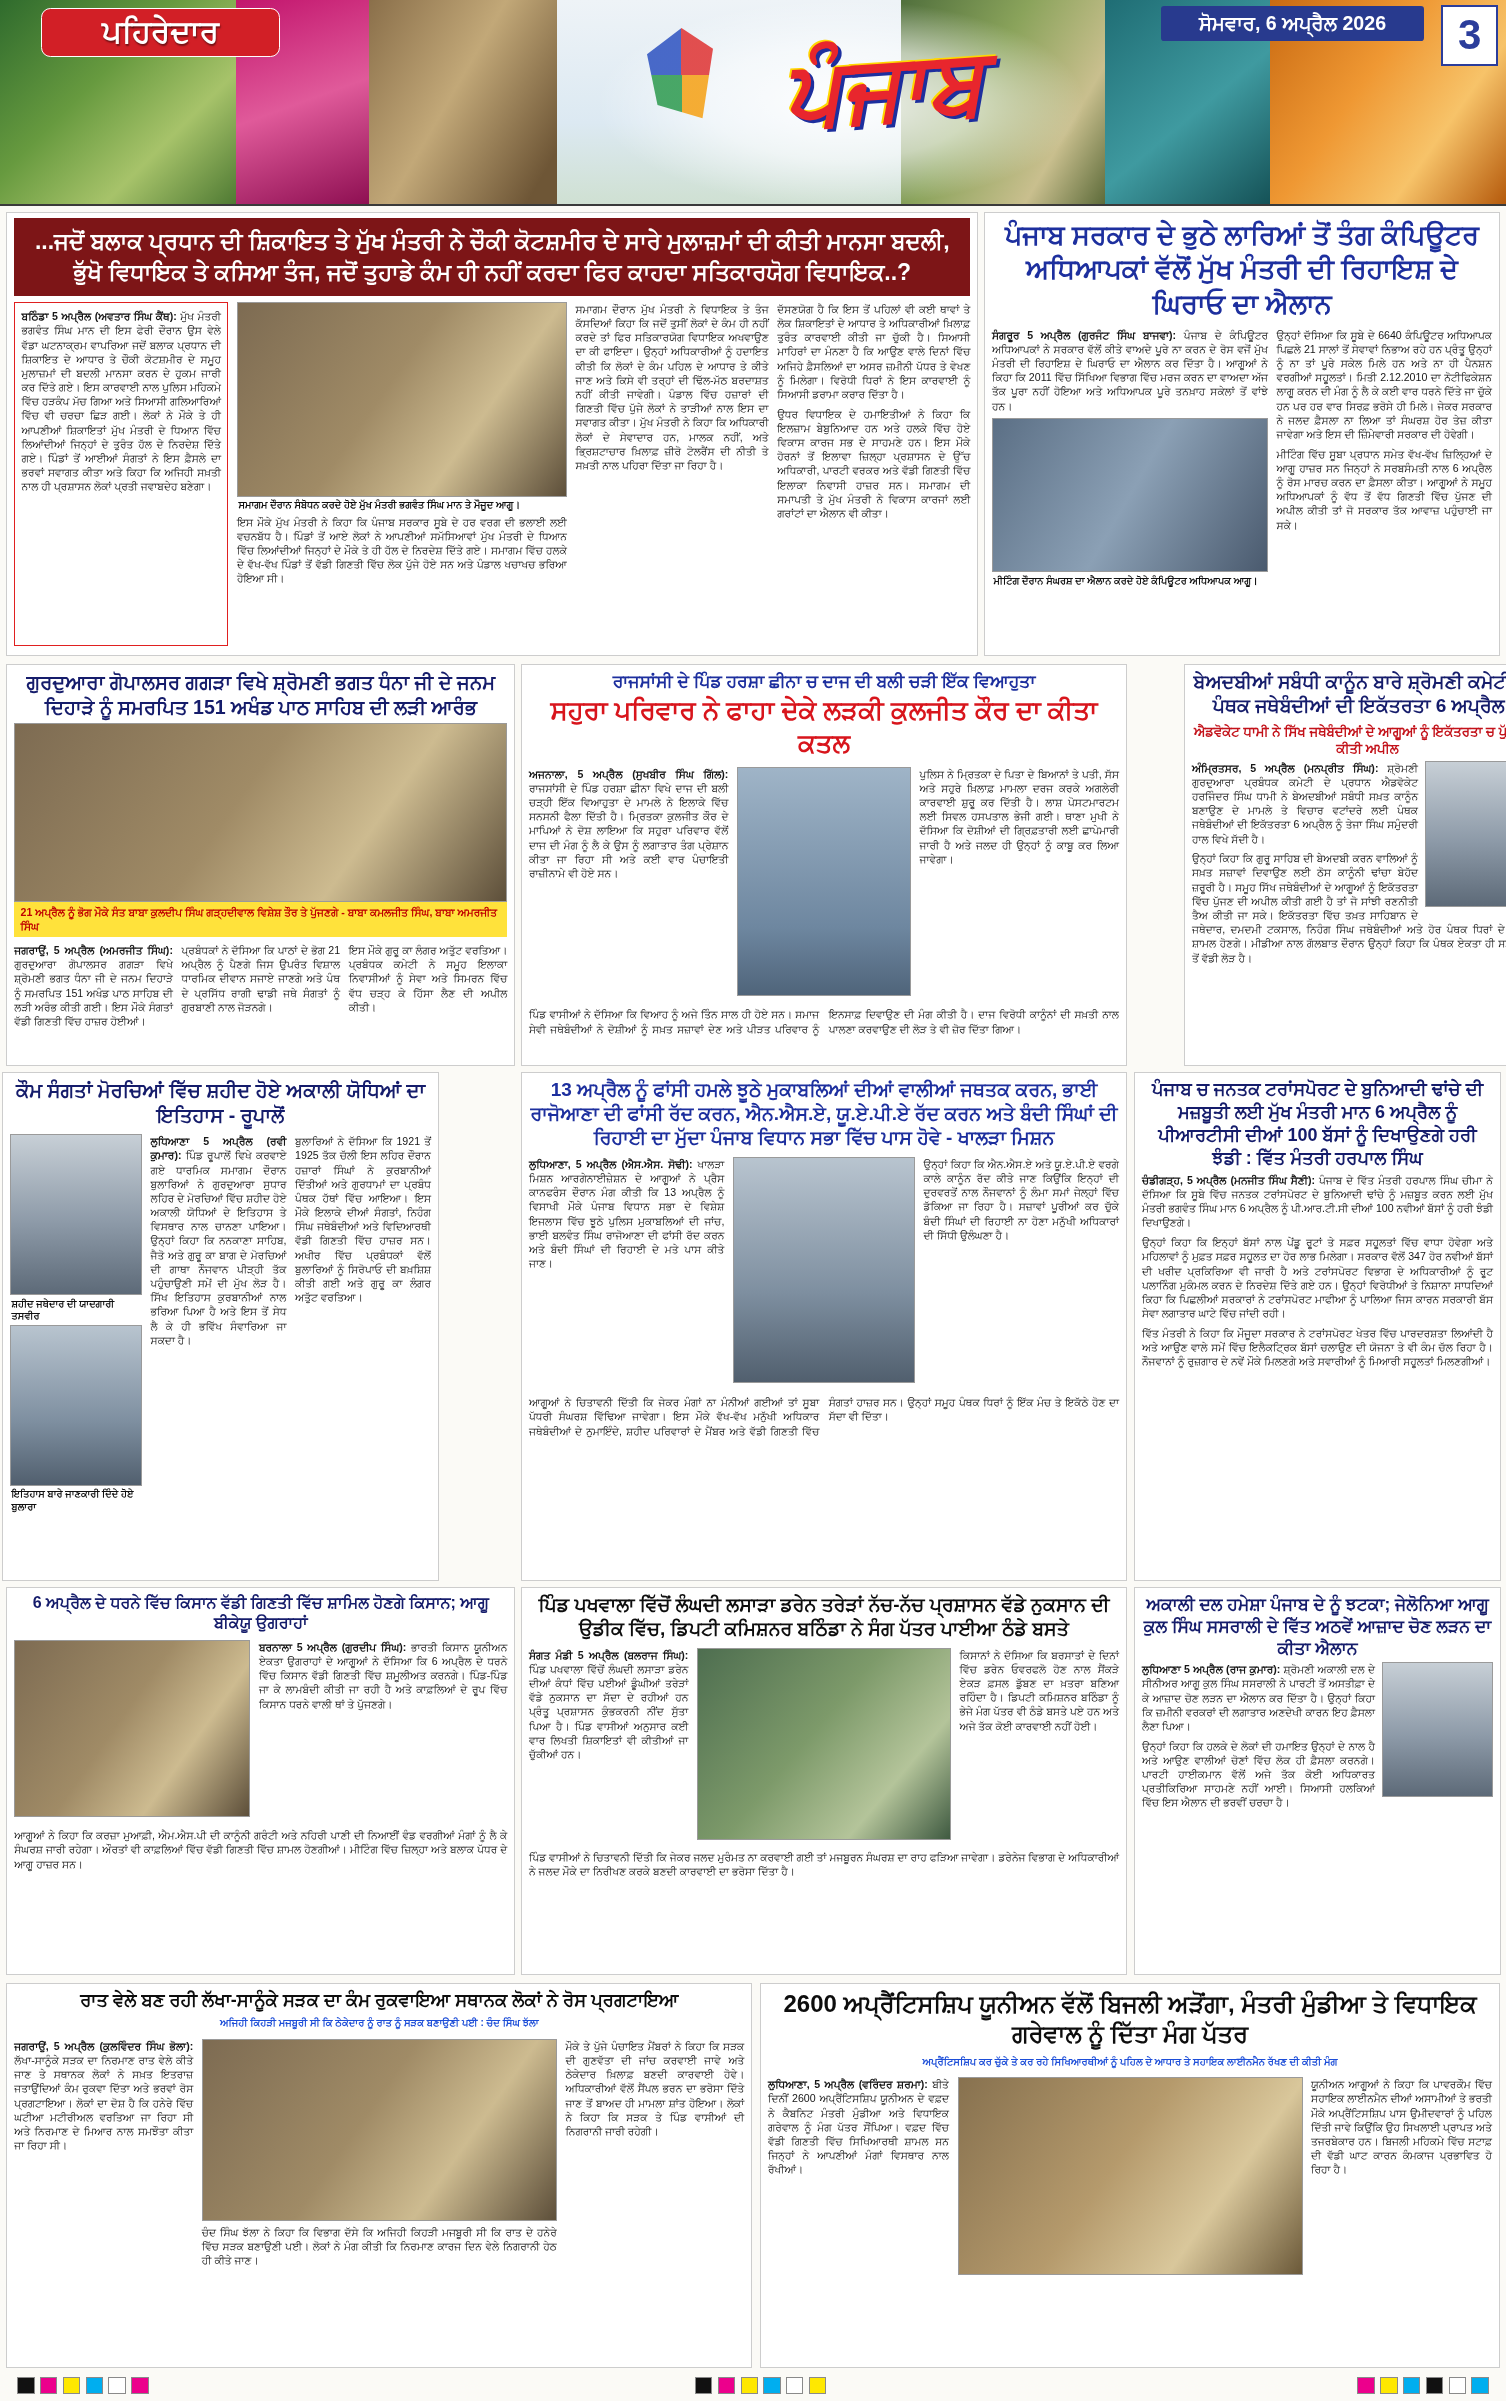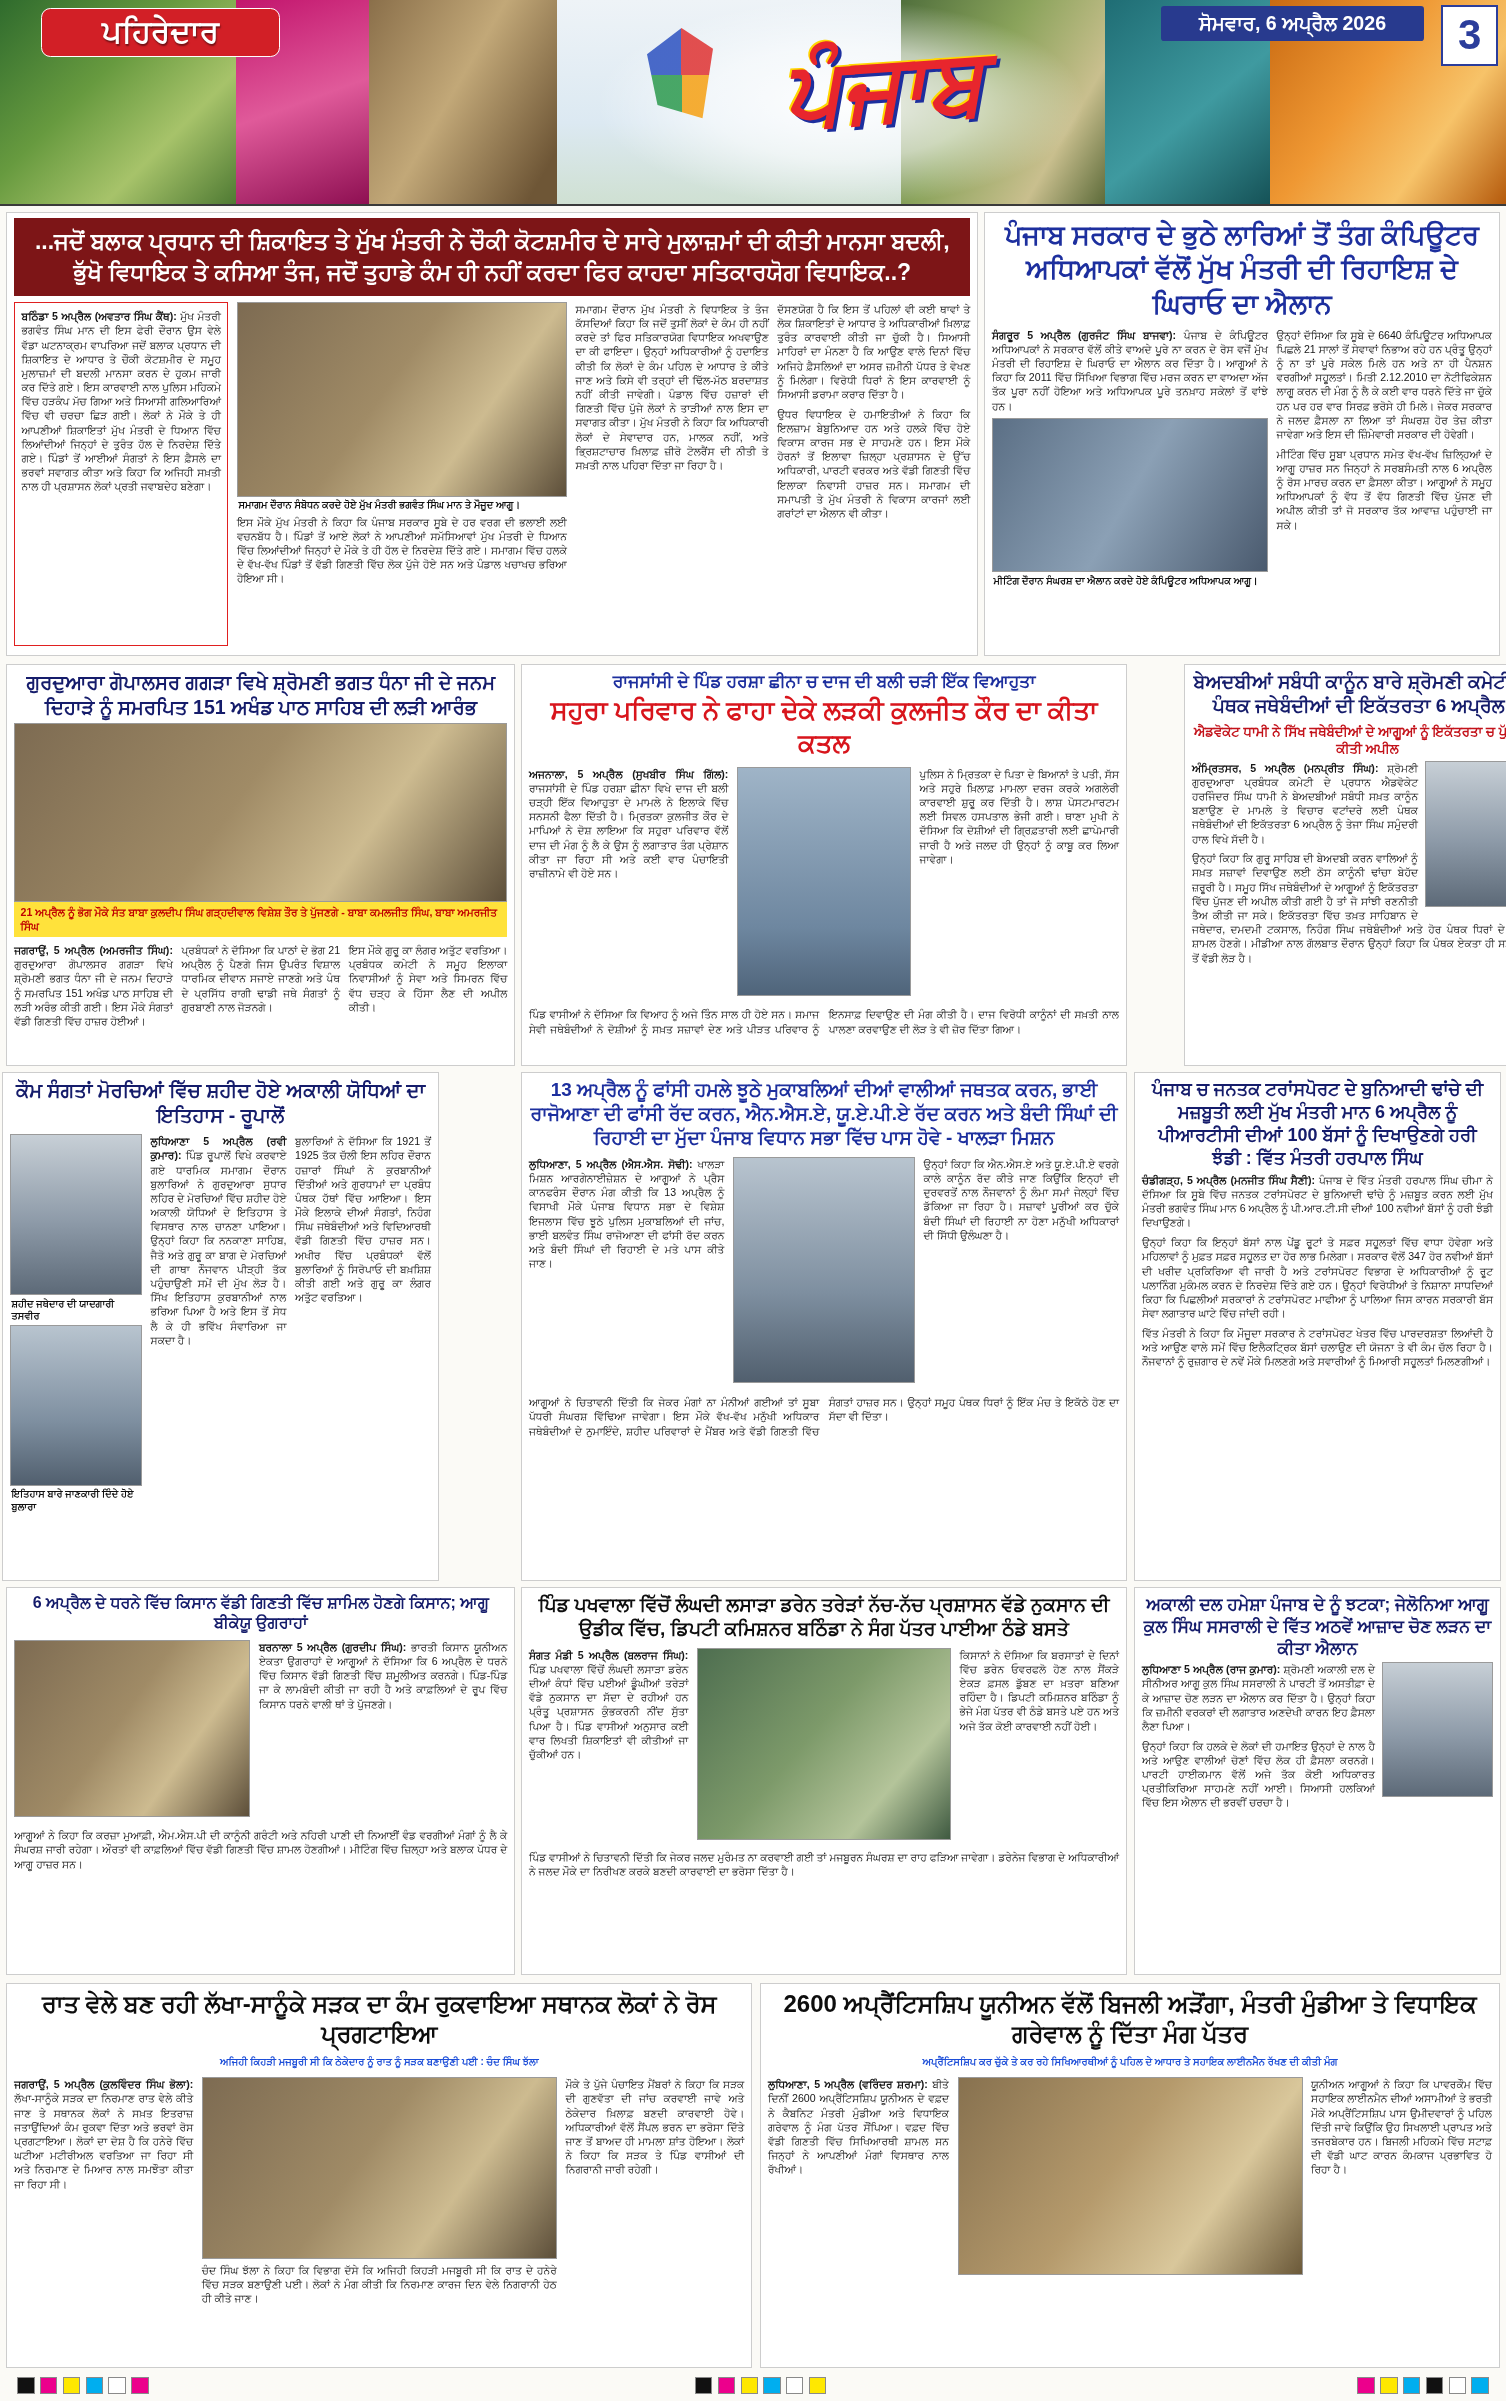--- a/index.html
+++ b/index.html
@@ -281,21 +281,21 @@
     <div class="photo ph-e float-ph-right" style="width:111px;height:135px"></div>
     <p class="body-txt">
       <span class="dl">ਲੁਧਿਆਣਾ 5 ਅਪ੍ਰੈਲ (ਰਾਜ ਕੁਮਾਰ):</span>
       <span>ਸ਼੍ਰੋਮਣੀ ਅਕਾਲੀ ਦਲ ਦੇ ਸੀਨੀਅਰ ਆਗੂ ਕੁਲ ਸਿੰਘ ਸਸਰਾਲੀ ਨੇ ਪਾਰਟੀ ਤੋਂ ਅਸਤੀਫ਼ਾ ਦੇ ਕੇ ਆਜ਼ਾਦ ਚੋਣ ਲੜਨ ਦਾ ਐਲਾਨ ਕਰ ਦਿੱਤਾ ਹੈ। ਉਨ੍ਹਾਂ ਕਿਹਾ ਕਿ ਜ਼ਮੀਨੀ ਵਰਕਰਾਂ ਦੀ ਲਗਾਤਾਰ ਅਣਦੇਖੀ ਕਾਰਨ ਇਹ ਫ਼ੈਸਲਾ ਲੈਣਾ ਪਿਆ।</span>
     </p>
     <p class="body-txt">ਉਨ੍ਹਾਂ ਕਿਹਾ ਕਿ ਹਲਕੇ ਦੇ ਲੋਕਾਂ ਦੀ ਹਮਾਇਤ ਉਨ੍ਹਾਂ ਦੇ ਨਾਲ ਹੈ ਅਤੇ ਆਉਣ ਵਾਲੀਆਂ ਚੋਣਾਂ ਵਿੱਚ ਲੋਕ ਹੀ ਫ਼ੈਸਲਾ ਕਰਨਗੇ। ਪਾਰਟੀ ਹਾਈਕਮਾਨ ਵੱਲੋਂ ਅਜੇ ਤੱਕ ਕੋਈ ਅਧਿਕਾਰਤ ਪ੍ਰਤੀਕਿਰਿਆ ਸਾਹਮਣੇ ਨਹੀਂ ਆਈ। ਸਿਆਸੀ ਹਲਕਿਆਂ ਵਿੱਚ ਇਸ ਐਲਾਨ ਦੀ ਭਰਵੀਂ ਚਰਚਾ ਹੈ।</p>
   </div>
 </section>
 
 <section class="art" style="left:6.3px;top:1983px;width:746px;height:385px">
-  <h2 class="hl black" style="font-size:24px">ਰਾਤ ਵੇਲੇ ਬਣ ਰਹੀ ਲੱਖਾ-ਸਾਨੂੰਕੇ ਸੜਕ ਦਾ ਕੰਮ ਰੁਕਵਾਇਆ ਸਥਾਨਕ ਲੋਕਾਂ ਨੇ ਰੋਸ ਪ੍ਰਗਟਾਇਆ</h2>
+  <h2 class="hl black" style="font-size:18px">ਰਾਤ ਵੇਲੇ ਬਣ ਰਹੀ ਲੱਖਾ-ਸਾਨੂੰਕੇ ਸੜਕ ਦਾ ਕੰਮ ਰੁਕਵਾਇਆ ਸਥਾਨਕ ਲੋਕਾਂ ਨੇ ਰੋਸ ਪ੍ਰਗਟਾਇਆ</h2>
   <p class="subhead">ਅਜਿਹੀ ਕਿਹੜੀ ਮਜਬੂਰੀ ਸੀ ਕਿ ਠੇਕੇਦਾਰ ਨੂੰ ਰਾਤ ਨੂੰ ਸੜਕ ਬਣਾਉਣੀ ਪਈ : ਚੰਦ ਸਿੰਘ ਝੱਲਾ</p>
   <div class="cols" style="height:267px">
     <div class="col">
       <p class="body-txt">
         <span class="dl">ਜਗਰਾਉਂ, 5 ਅਪ੍ਰੈਲ (ਕੁਲਵਿੰਦਰ ਸਿੰਘ ਭੋਲਾ):</span>
         <span>ਲੱਖਾ-ਸਾਨੂੰਕੇ ਸੜਕ ਦਾ ਨਿਰਮਾਣ ਰਾਤ ਵੇਲੇ ਕੀਤੇ ਜਾਣ ਤੇ ਸਥਾਨਕ ਲੋਕਾਂ ਨੇ ਸਖ਼ਤ ਇਤਰਾਜ਼ ਜਤਾਉਂਦਿਆਂ ਕੰਮ ਰੁਕਵਾ ਦਿੱਤਾ ਅਤੇ ਭਰਵਾਂ ਰੋਸ ਪ੍ਰਗਟਾਇਆ। ਲੋਕਾਂ ਦਾ ਦੋਸ਼ ਹੈ ਕਿ ਹਨੇਰੇ ਵਿੱਚ ਘਟੀਆ ਮਟੀਰੀਅਲ ਵਰਤਿਆ ਜਾ ਰਿਹਾ ਸੀ ਅਤੇ ਨਿਰਮਾਣ ਦੇ ਮਿਆਰ ਨਾਲ ਸਮਝੌਤਾ ਕੀਤਾ ਜਾ ਰਿਹਾ ਸੀ।</span>
       </p>
     </div>
     <div class="col" style="flex:0 0 355px">
       <div class="photo ph-b" style="height:182px"></div>

